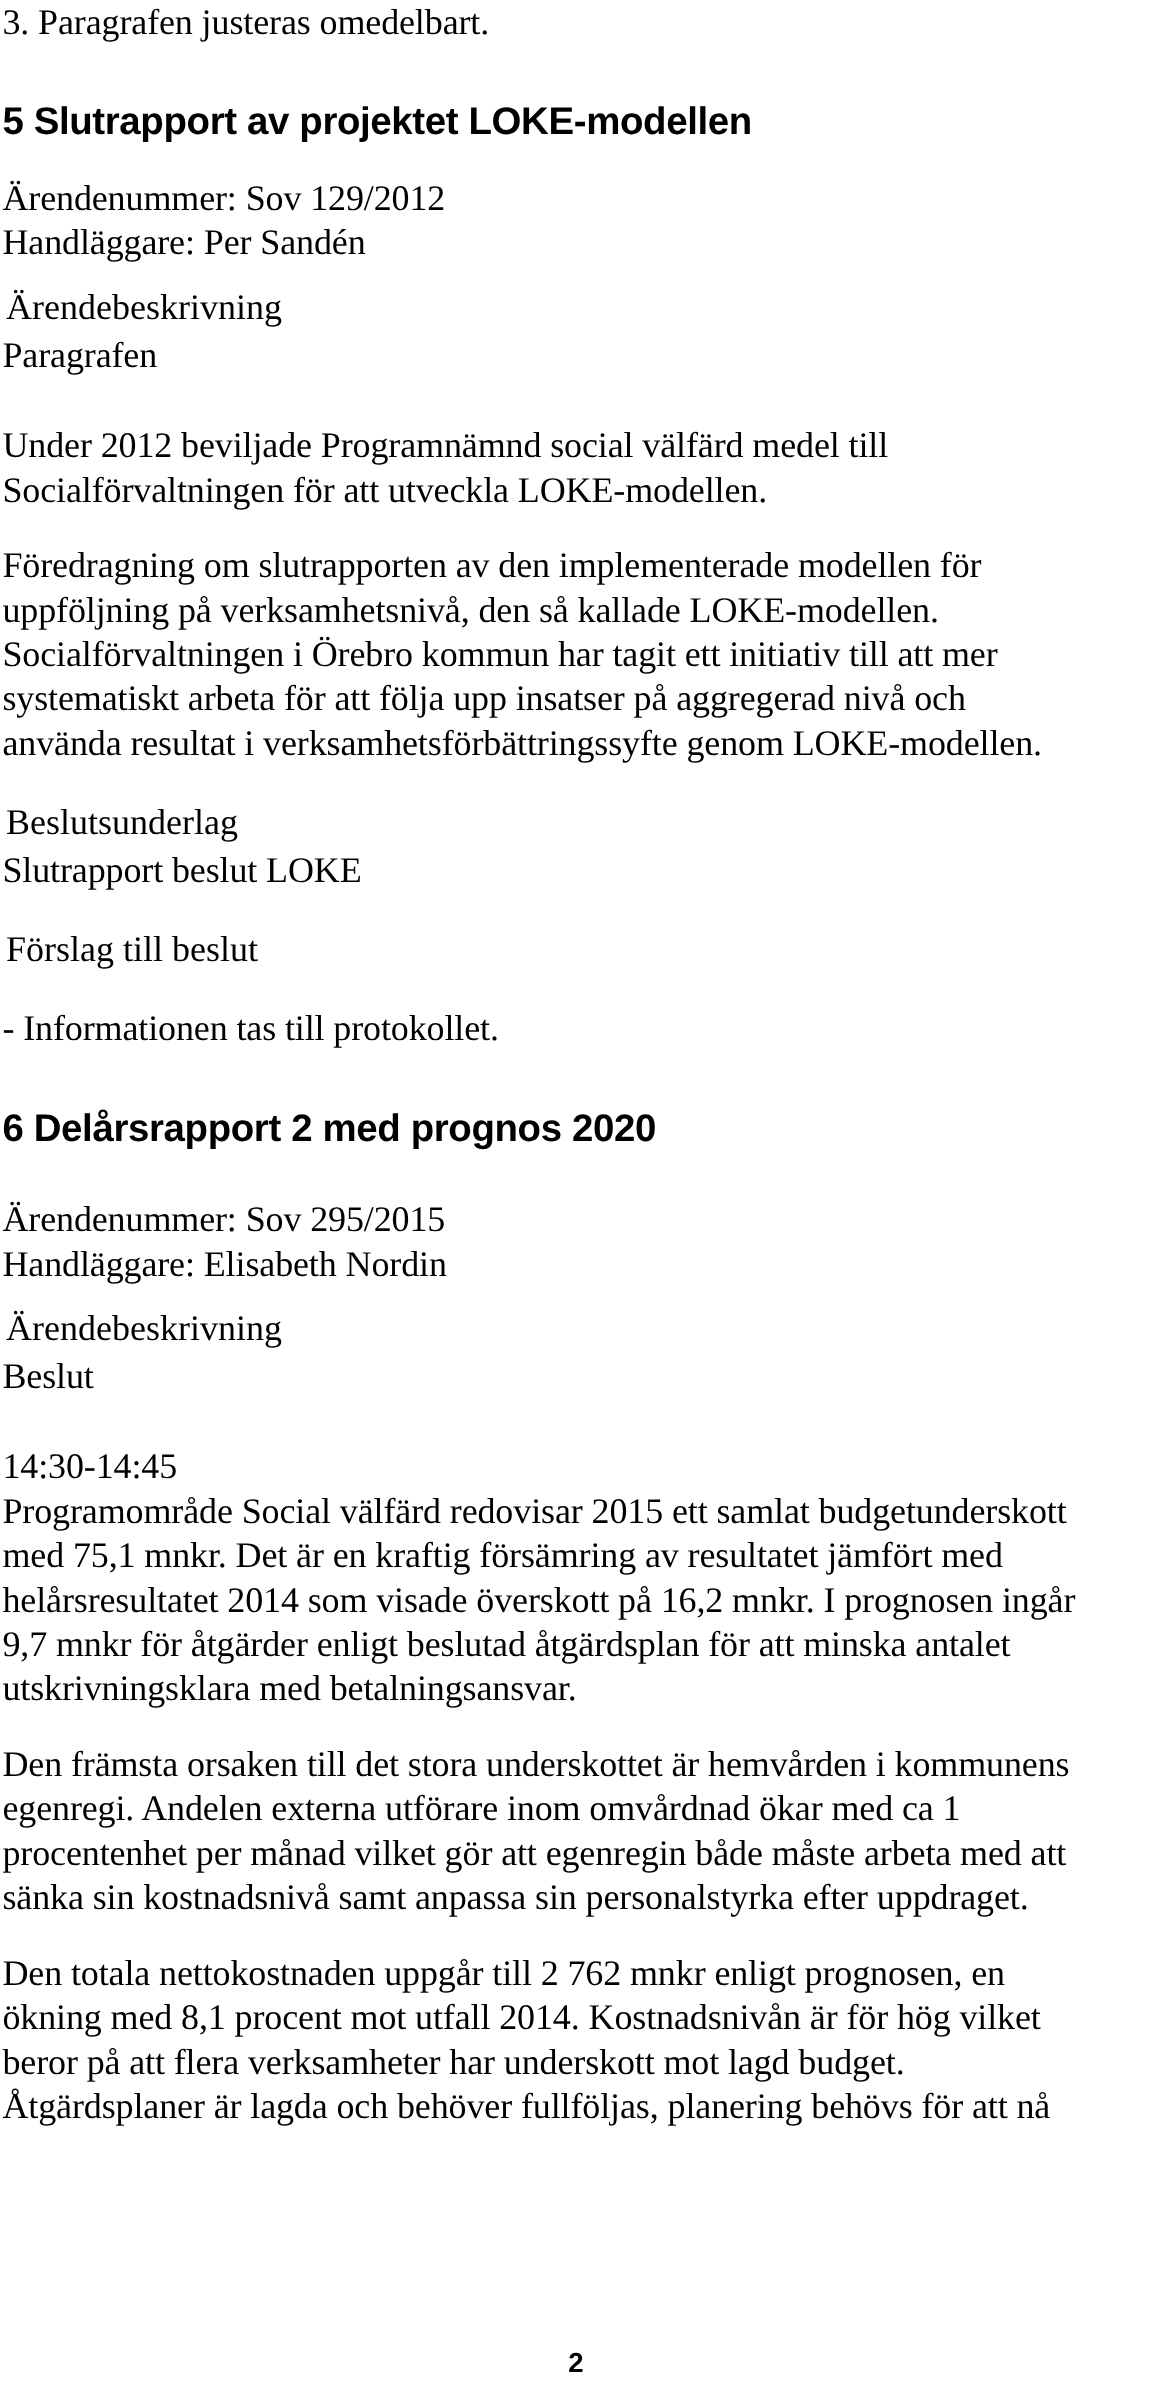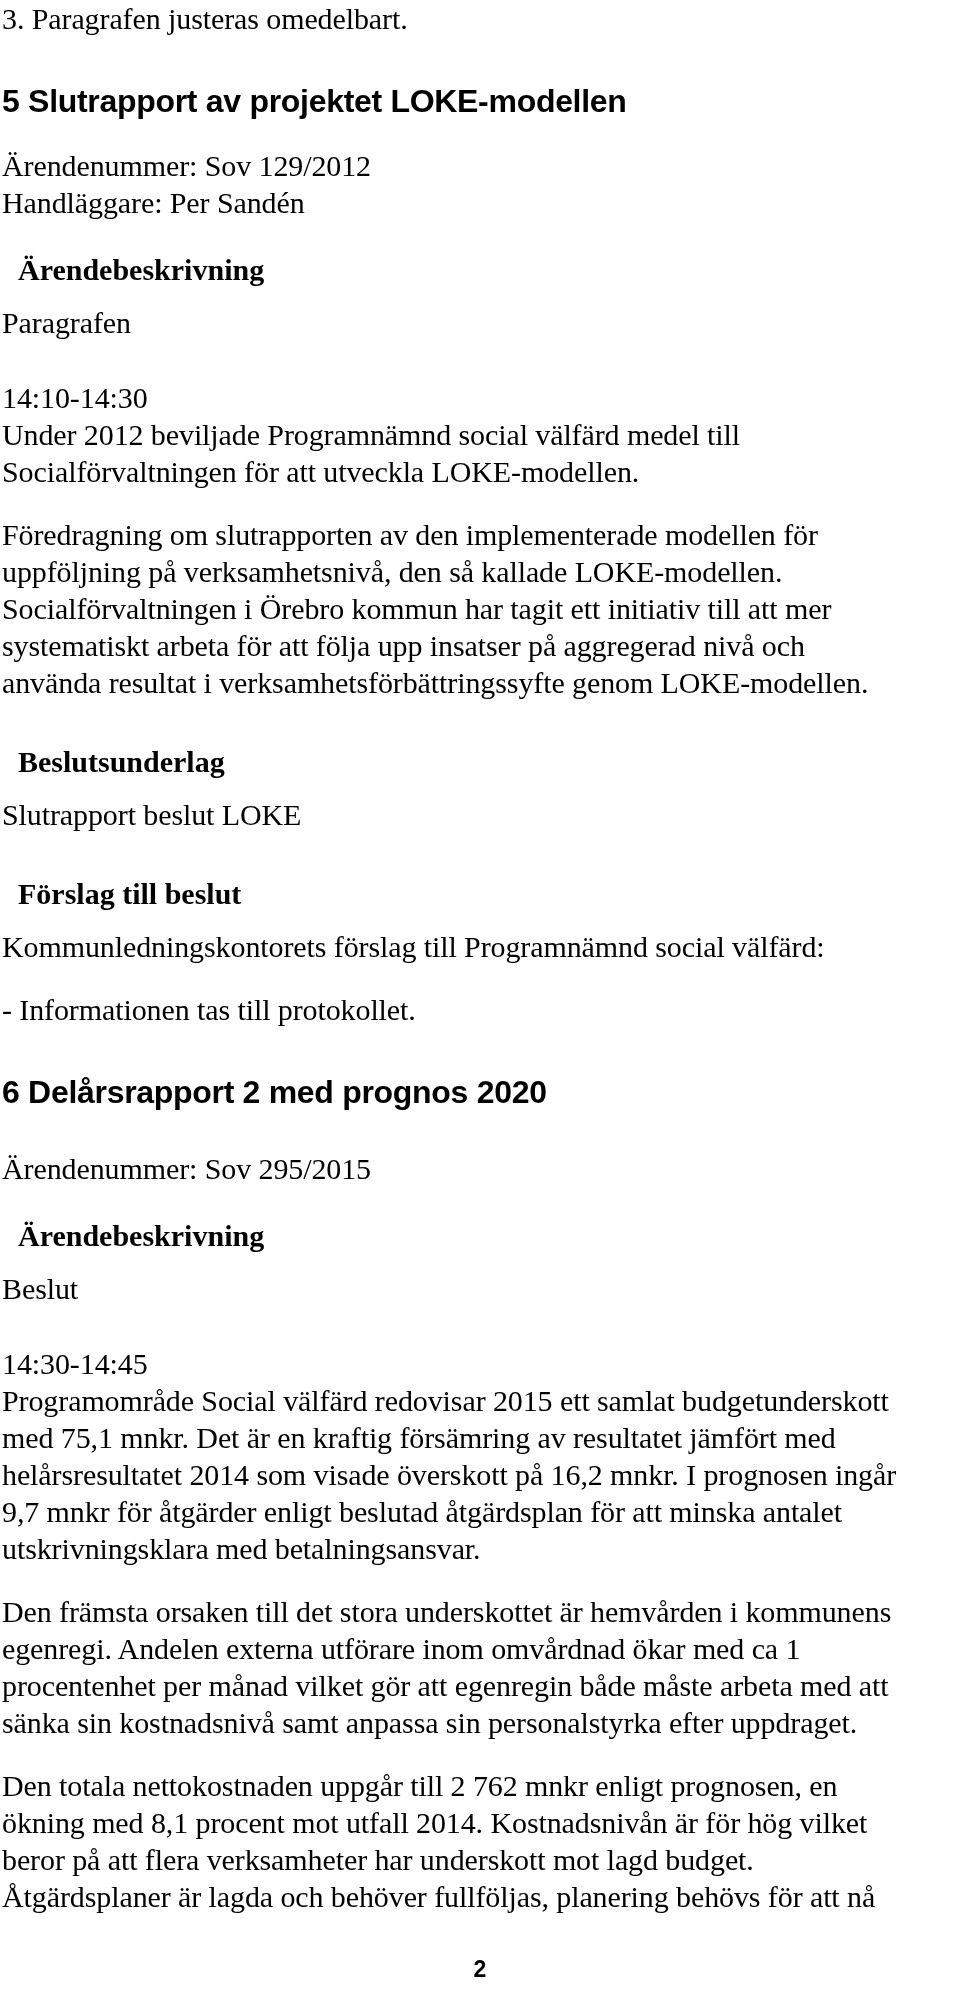--- a/index.html
+++ b/index.html
@@ -43,22 +43,22 @@
     line-height: 40px;
     font-weight: bold;
     margin: 0;
     letter-spacing: -0.3px;
   }
 
   .h-sub {
     font-family: "Liberation Serif", "DejaVu Serif", serif;
     font-size: 30px;
     line-height: 37px;
-    font-weight: bold;
-    margin: 16px;
+    font-weight: normal;
+    margin: 3px;
   }
 
   
   .gap-sm  { height: 14px; }
   .gap-md  { height: 26px; }
   .gap-lg  { height: 38px; }
   .gap-xl  { height: 44px; }
 
   
   .footer {
@@ -92,53 +92,52 @@
   <p class="para">Ärendenummer: Sov 129/2012</p>
   <p class="para">Handläggare: Per Sandén</p>
 
   <div class="gap-sm"></div>
 
   <p class="h-sub">Ärendebeskrivning</p>
   <p class="para">Paragrafen</p>
 
   <div class="gap-lg"></div>
 
-  <p class="para">14:10-14:30</p>
   <p class="para">Under 2012 beviljade Programnämnd social välfärd medel till
 Socialförvaltningen för att utveckla LOKE-modellen.</p>
 
   <div class="gap-md"></div>
 
   <p class="para">Föredragning om slutrapporten av den implementerade modellen för
 uppföljning på verksamhetsnivå, den så kallade LOKE-modellen.
 Socialförvaltningen i Örebro kommun har tagit ett initiativ till att mer
 systematiskt arbeta för att följa upp insatser på aggregerad nivå och
 använda resultat i verksamhetsförbättringssyfte genom LOKE-modellen.</p>
 
   <div class="gap-md"></div>
 
   <p class="h-sub">Beslutsunderlag</p>
   <p class="para">Slutrapport beslut LOKE</p>
 
   <div class="gap-md"></div>
 
   <p class="h-sub">Förslag till beslut</p>
-  <p class="para">Kommunledningskontorets förslag till Programnämnd social välfärd:</p>
 
   <div class="gap-md"></div>
 
   <p class="para">- Informationen tas till protokollet.</p>
 
   <div class="gap-xl"></div>
 
   <h2 class="h-main">6 Delårsrapport 2 med prognos 2020</h2>
 
   <div class="gap-lg"></div>
 
   <p class="para">Ärendenummer: Sov 295/2015</p>
+  <p class="para">Handläggare: Elisabeth Nordin</p>
 
   <div class="gap-sm"></div>
 
   <p class="h-sub">Ärendebeskrivning</p>
   <p class="para">Beslut</p>
 
   <div class="gap-lg"></div>
 
   <p class="para">14:30-14:45</p>
   <p class="para">Programområde Social välfärd redovisar 2015 ett samlat budgetunderskott

